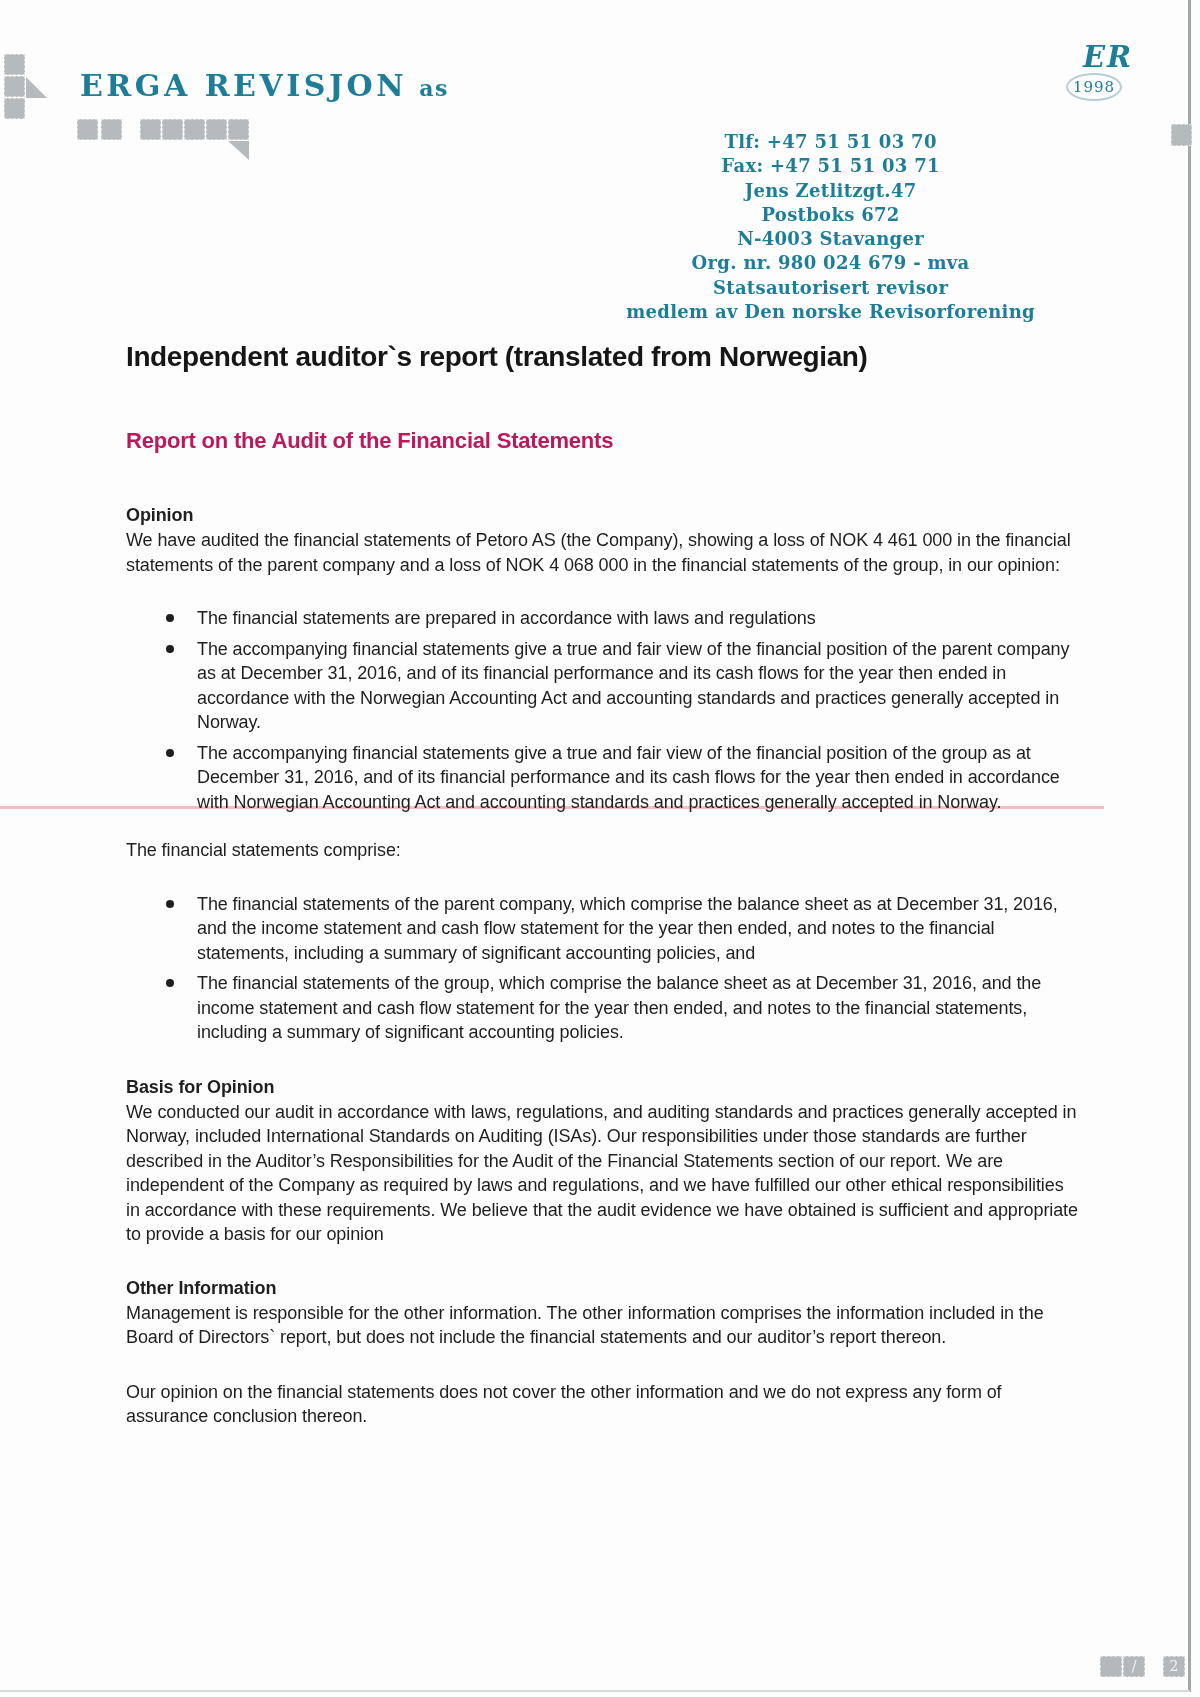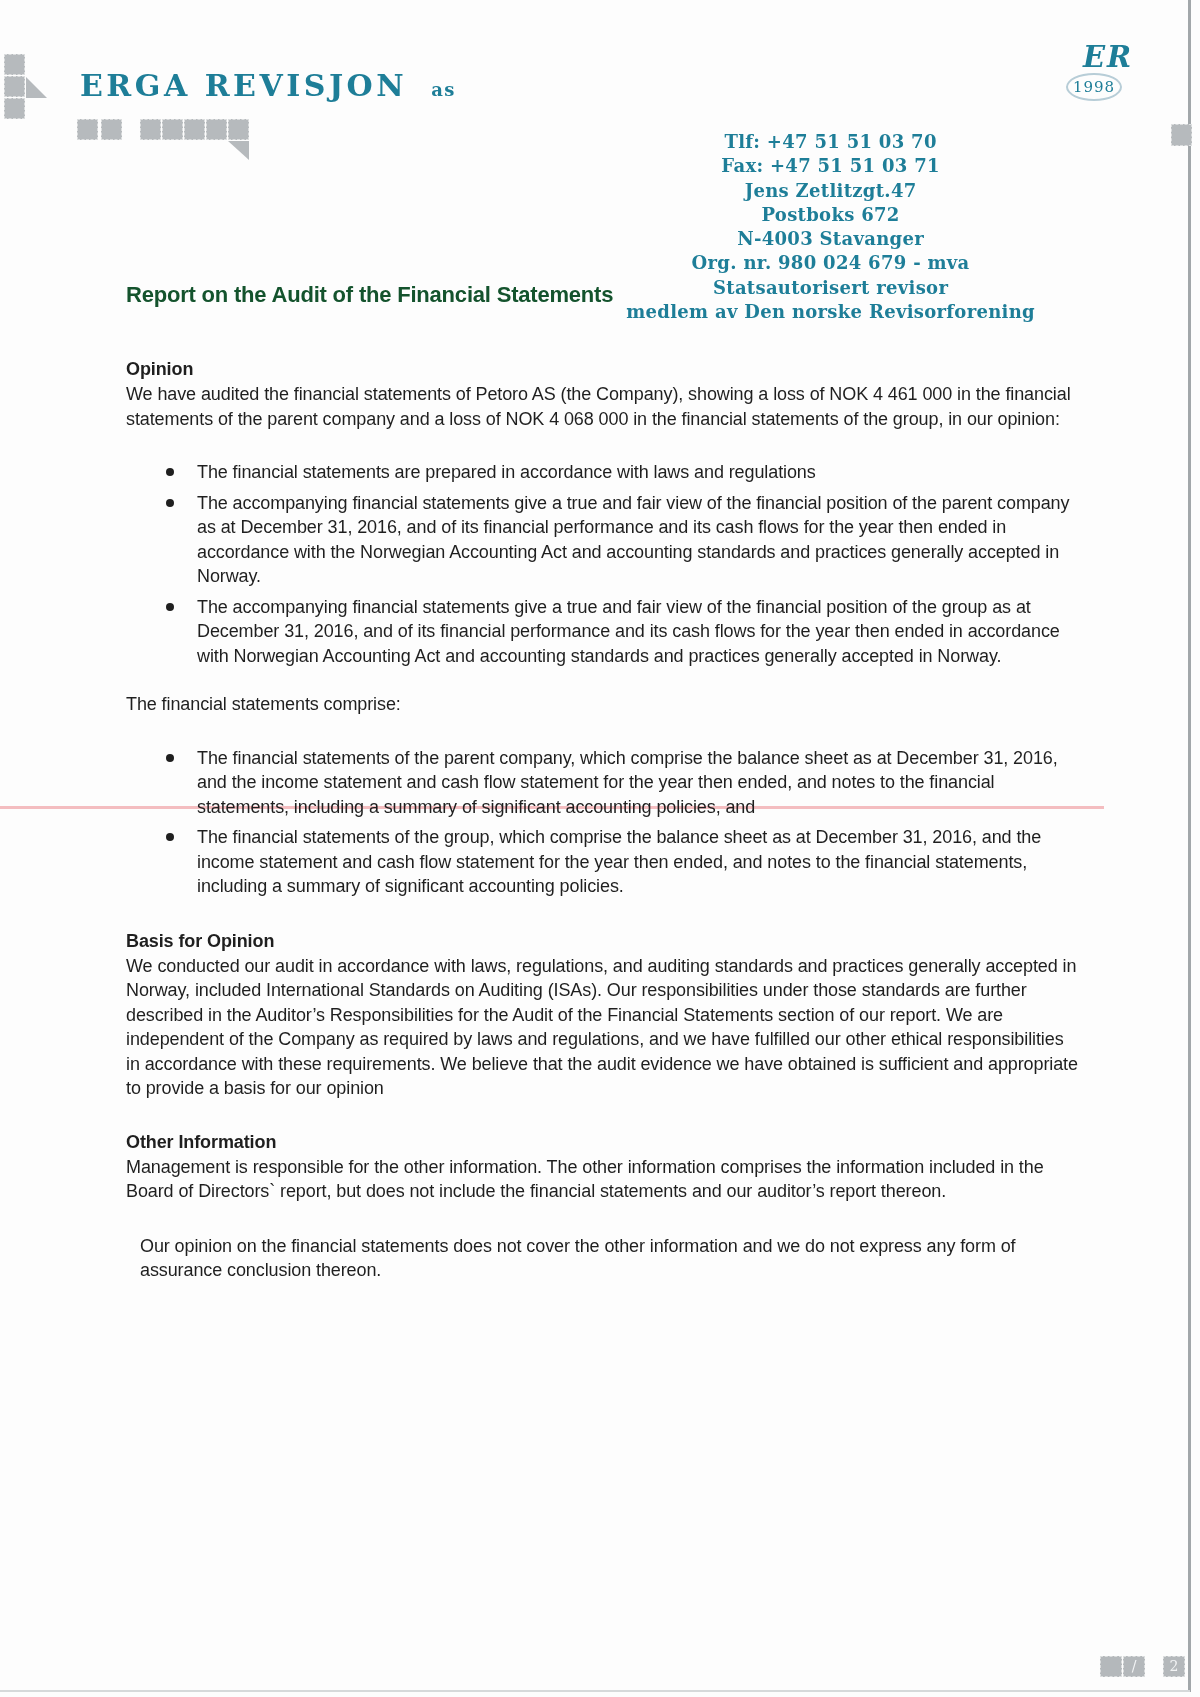--- a/index.html
+++ b/index.html
@@ -13,21 +13,21 @@
   .sq { position:absolute; background:#b6babd; border:1px dashed #dcdedf; box-sizing:border-box; }
   .tri { position:absolute; background:#b6babd; }
   .tri-dr { clip-path:polygon(0 0, 100% 100%, 0 100%); }
   .tri-ur { clip-path:polygon(0 0, 100% 0, 100% 100%); }
 
   .erga-name {
     position:absolute; left:80px; top:68px; white-space:nowrap;
     font-family:"DejaVu Serif", serif; font-weight:bold; color:#1e7e98;
   }
   .erga-name .caps { font-size:30px; letter-spacing:3.5px; }
-  .erga-name .suffix { font-size:18px; letter-spacing:1.5px; margin-left:24px; }
+  .erga-name .suffix { font-size:22px; letter-spacing:1.5px; margin-left:12px; }
 
   .er-text {
     position:absolute; left:1078px; top:40px; width:60px; text-align:center;
     font-family:"DejaVu Serif", serif; font-style:italic; font-weight:bold;
     font-size:29px; letter-spacing:2px; color:#1e7e98;
   }
   .er-oval {
     position:absolute; left:1066px; top:73px; width:56px; height:28px;
     border:2px solid #b7cdd7; border-radius:50%; box-sizing:border-box;
     text-align:center; font-family:"DejaVu Serif", serif; font-weight:normal;
@@ -61,29 +61,29 @@
     position:absolute; left:126px; top:228px; width:952px;
     font-size:18px; line-height:24.5px; letter-spacing:-0.1px;
   }
   .recipient { line-height:25px; }
   .doc-title {
     margin-top:112px; font-size:28px; line-height:34px; font-weight:bold;
     letter-spacing:-0.4px; color:#161616;
   }
   .section-h {
     margin-top:53px; font-size:22px; line-height:28px; font-weight:bold;
-    letter-spacing:-0.2px; color:#14532d;
+    letter-spacing:-0.2px; color:#be185d;
   }
   .sub-h { font-weight:bold; line-height:25px; }
   .opinion-h { margin-top:48px; }
   .basis-h   { margin-top:30px; }
   .other-h   { margin-top:29px; }
   .p { margin:0; }
   .comprise-p { margin-top:24px; }
-  .final-p    { margin-top:30px;margin-left:14px; }
+  .final-p    { margin-top:30px; }
   .list { margin:29px 0 0 0; padding:0; list-style:none; }
   .list li { position:relative; padding-left:71px; margin-top:6px; }
   .list li:first-child { margin-top:0; }
   .dot {
     position:absolute; left:40px; top:8px; width:8px; height:8px;
     background:#1f1f1f; border-radius:50%;
   }
 </style>
 </head>
 <body>
@@ -124,20 +124,21 @@
   </div>
 
   <div class="edge-line-v"></div>
   <div class="sq edge-sq-top"></div>
   <div class="pink-line"></div>
   <div class="bottom-line"></div>
 
   <div class="doc">
 
 
+    <div class="doc-title">Independent auditor`s report (translated from Norwegian)</div>
 
     <div class="section-h">Report on the Audit of the Financial Statements</div>
 
     <div class="sub-h opinion-h">Opinion</div>
     <p class="p">We have audited the financial statements of Petoro AS (the Company), showing a loss of NOK 4 461 000 in the financial statements of the parent company and a loss of NOK 4 068 000 in the financial statements of the group, in our opinion:</p>
 
     <ul class="list">
       <li>
         <span class="dot"></span>
         <span>The financial statements are prepared in accordance with laws and regulations</span>

